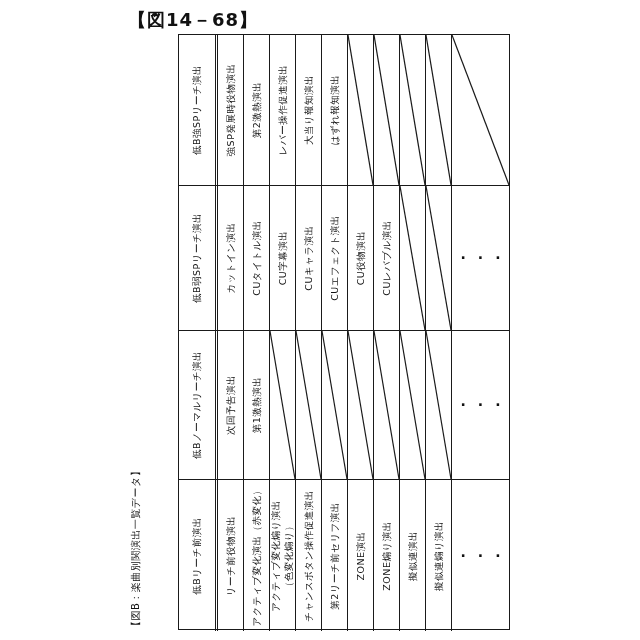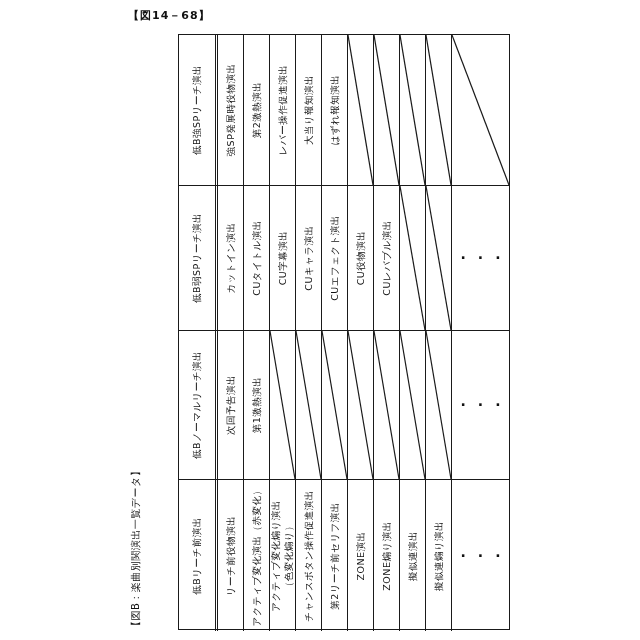--- a/index.html
+++ b/index.html
@@ -6,21 +6,21 @@
   body {
     width:640px; height:640px;
     background:#ffffff;
     position:relative;
     font-family:"DejaVu Sans", sans-serif;
     color:#111111;
     overflow:hidden;
   }
   .fig-label {
     position:absolute; left:128px; top:8px;
-    font-size:11px; font-weight:600; letter-spacing:1px;
+    font-size:18px; font-weight:600; letter-spacing:1px;
   }
   .side-label-anchor { position:absolute; left:129px; top:631px; width:0; height:0; }
   .side-label {
     position:absolute; left:0; top:0;
     transform-origin:0 0;
     transform:rotate(-90deg);
     white-space:nowrap;
     font-size:10px; letter-spacing:0.5px;
   }
   #table-root {

